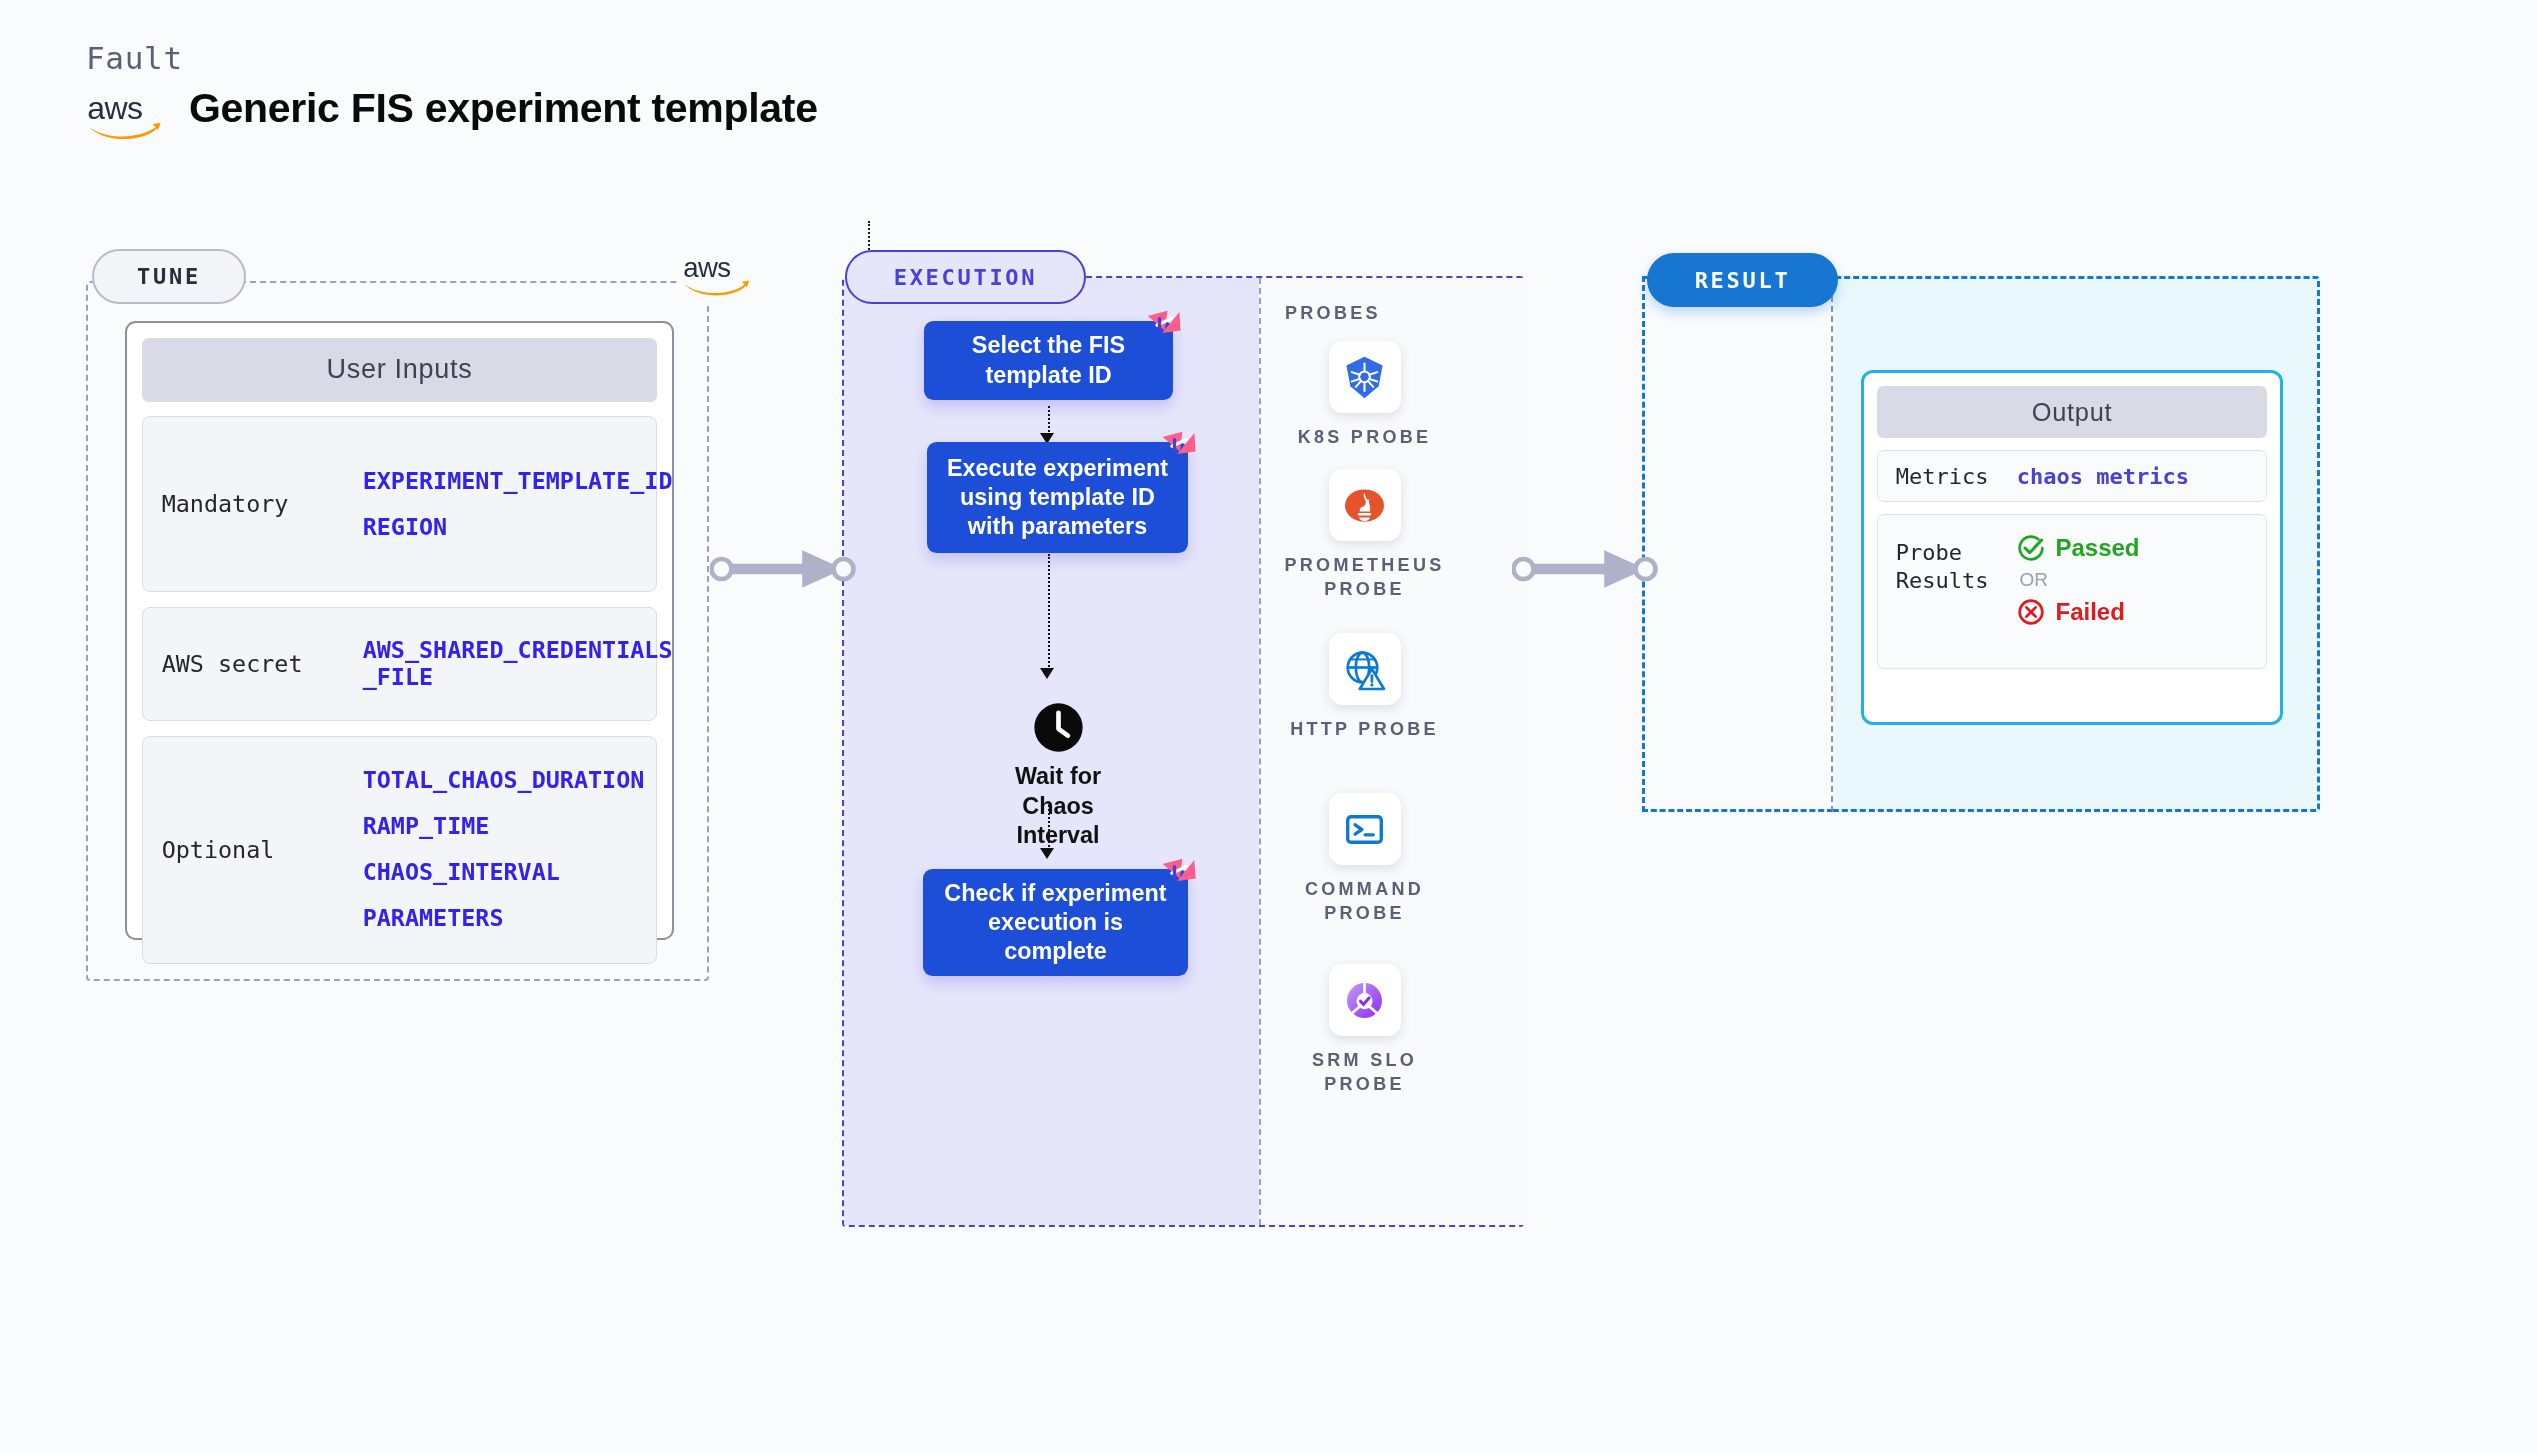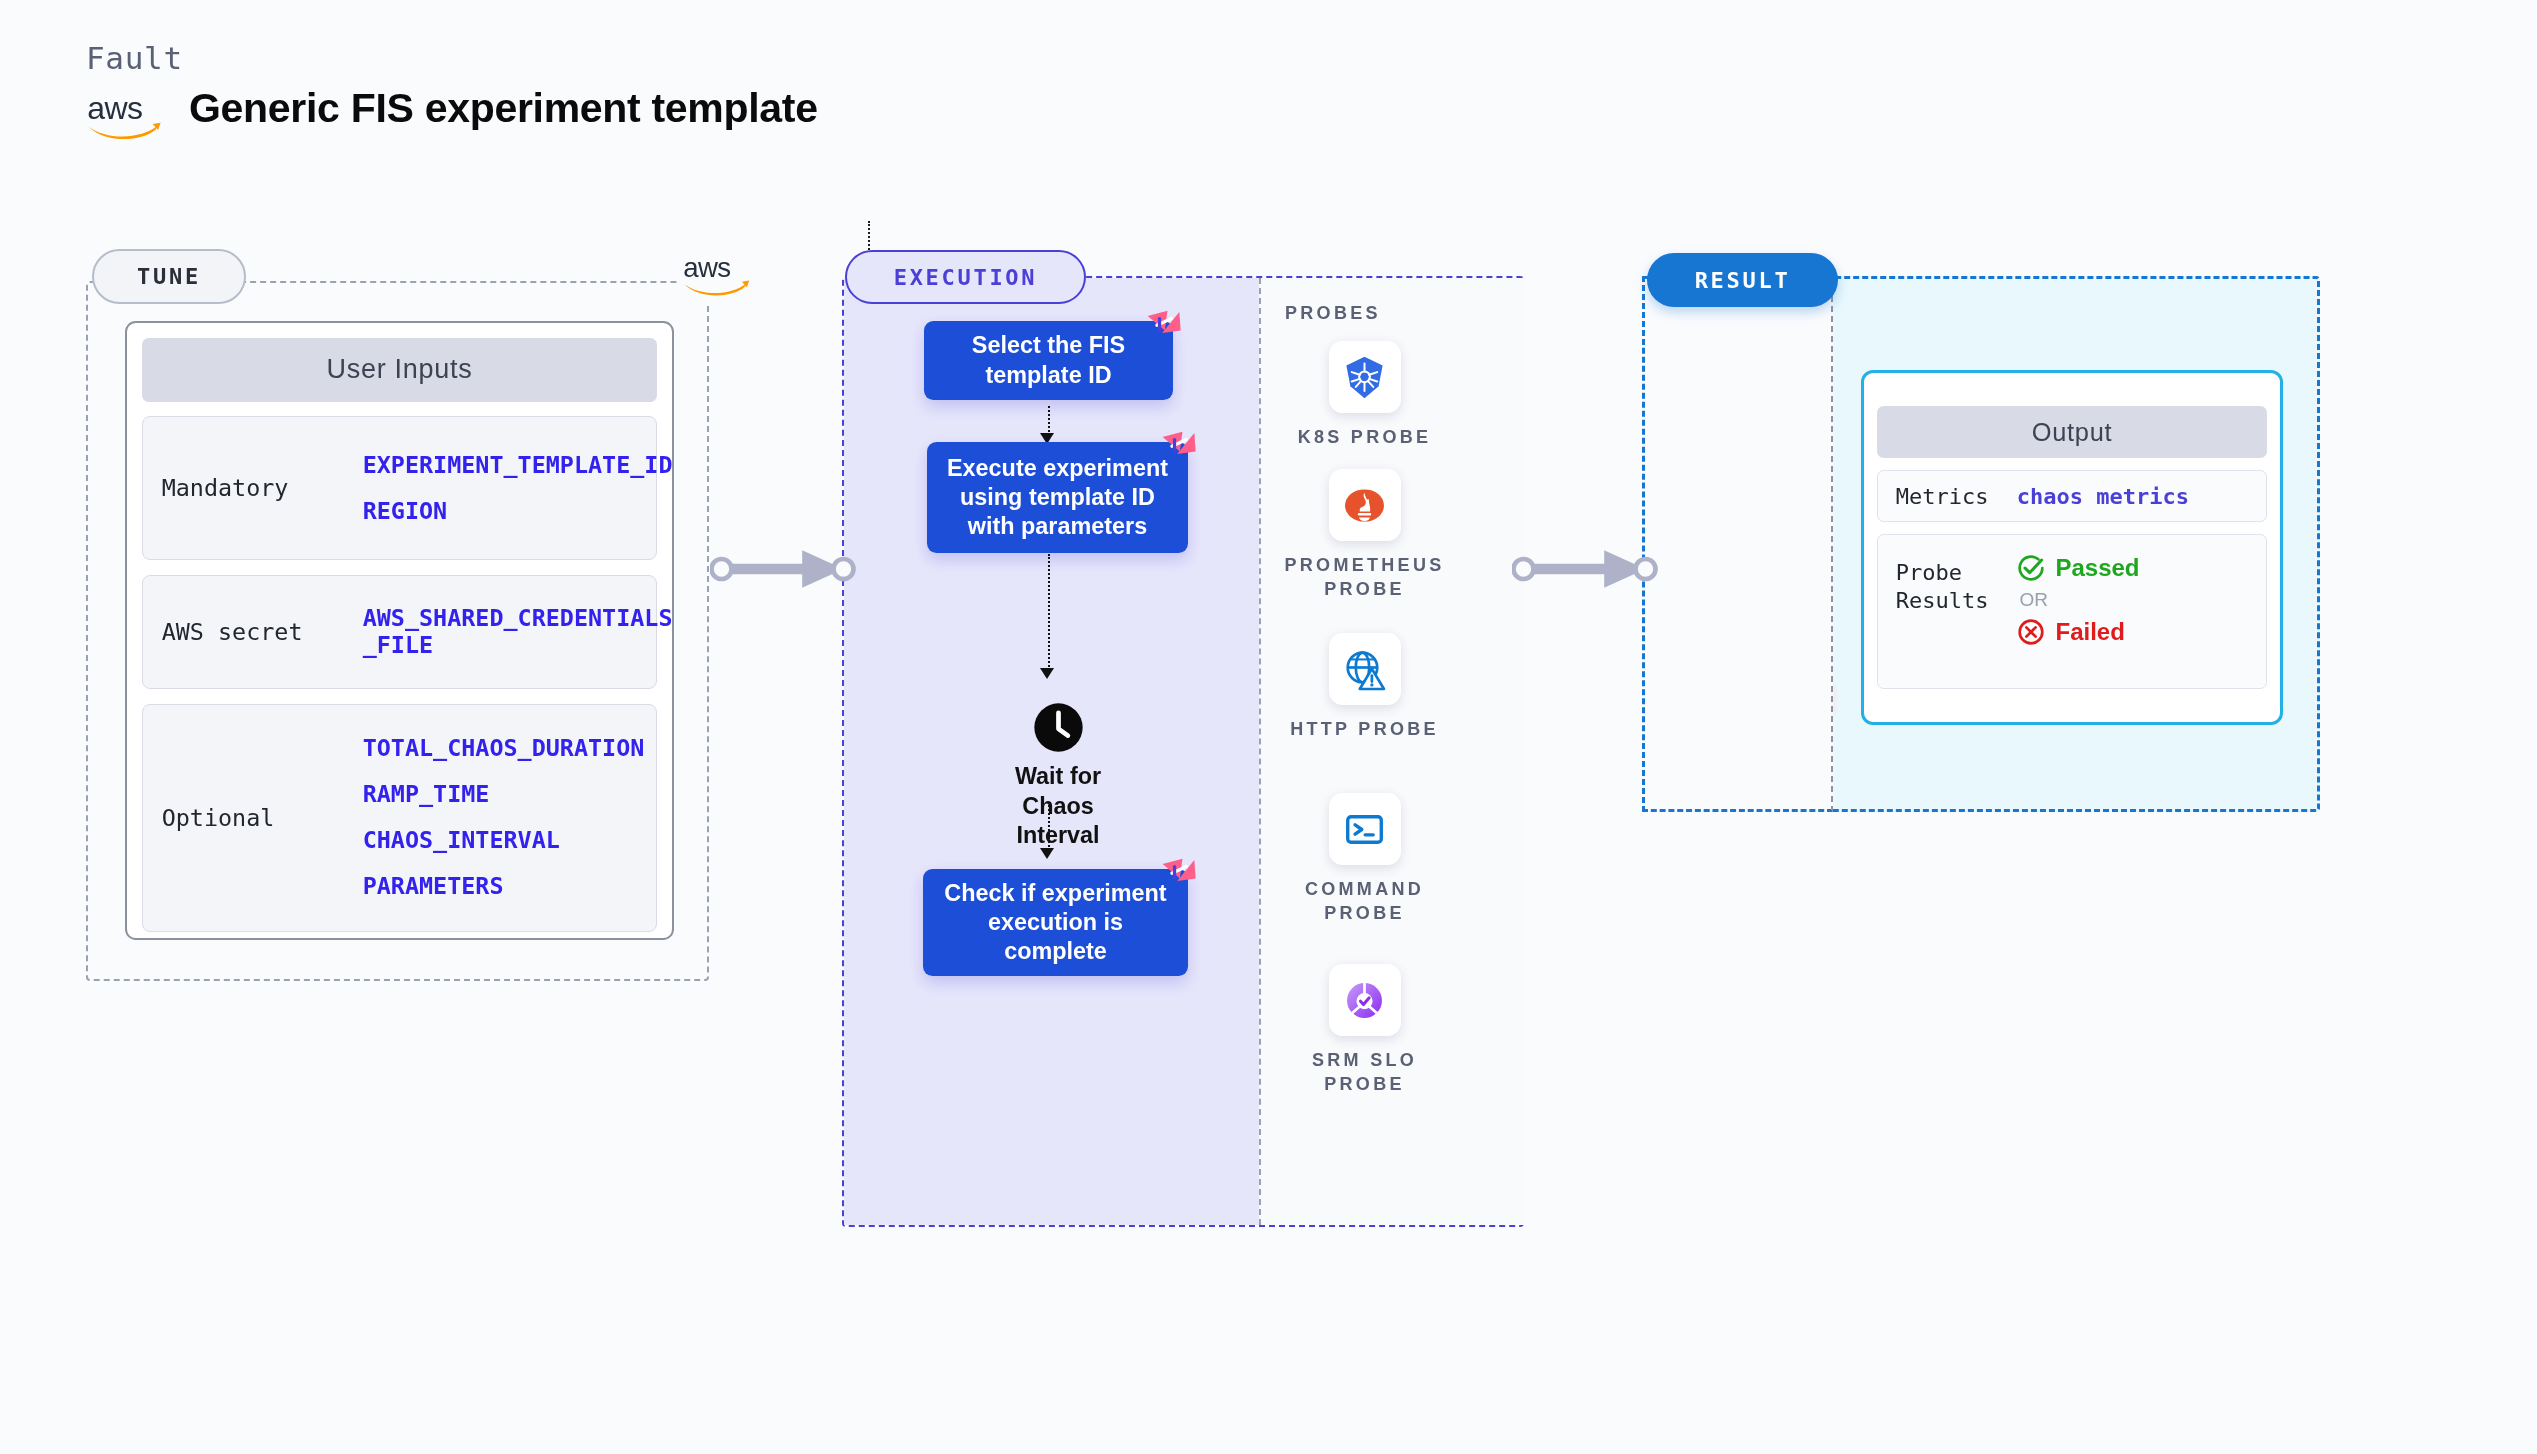--- a/index.html
+++ b/index.html
@@ -59,21 +59,21 @@
   }
   .kv-key {
     font-family: "DejaVu Sans Mono", monospace; font-size: 23.4px; color: #22262f;
     width: 201px; flex: 0 0 201px;
   }
   .kv-vals { display: flex; flex-direction: column; gap: 19px; }
   .kv-val {
     font-family: "DejaVu Sans Mono", monospace; font-size: 23.4px;
     color: #3322ee; font-weight: bold; line-height: 1.15; white-space: pre-line;
   }
-  #blk-mandatory { height: 144px; }
+  #blk-mandatory { height: 176px; }
   #blk-secret    { height: 114px; }
   #blk-optional  { height: 228px; }
 
   
   #aws-mini {
     position: absolute; left: 678px; top: 242px; width: 80px; height: 64px;
     background: #fafbfd; display: flex; align-items: center; justify-content: center;
     z-index: 30;
   }
   #aws-mini svg { width: 72px; height: 48px; }
@@ -169,21 +169,21 @@
   }
   .or-text {
     position: absolute; left: 1671px; font-size: 20px; color: #8d93a3;
   }
 
   #output-card {
     position: absolute; left: 1861px; top: 370px; width: 422px; height: 355px;
     background: #ffffff; border: 3.3px solid #23b0e8; border-radius: 12px; padding: 13.4px;
     z-index: 8;
   }
-  #output-card .card-header { height: 52px; font-size: 25.4px; margin-top: 20px; }
+  #output-card .card-header { height: 52px; font-size: 25.4px; }
   .out-row {
     background: #fafbfd; border: 1.3px solid #dfe2ea; border-radius: 6.7px;
     display: flex; align-items: center; margin-top: 12px; padding: 13.4px 17.4px;
   }
   .out-key {
     font-family: "DejaVu Sans Mono", monospace; font-size: 22px; color: #22262f;
     width: 121px; flex: 0 0 121px; line-height: 1.25; white-space: pre-line;
   }
   .out-val-metrics {
     font-family: "DejaVu Sans Mono", monospace; font-size: 22px;

